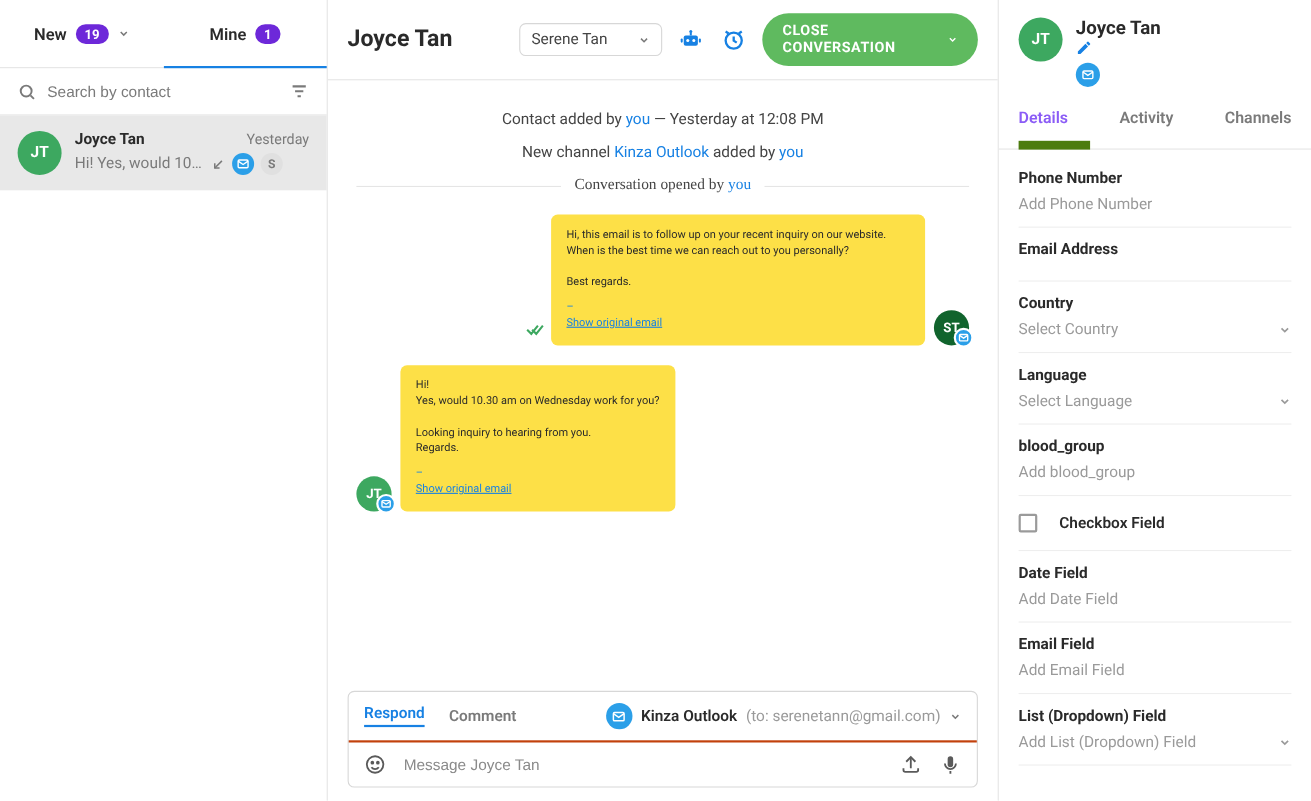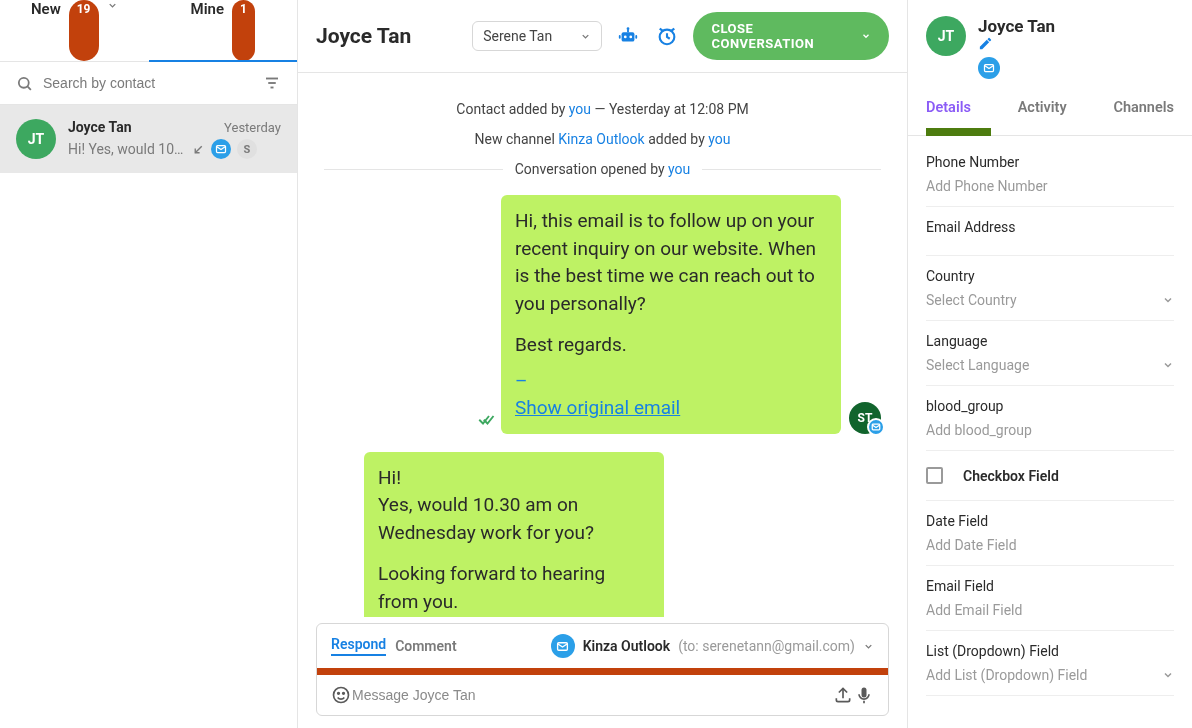--- a/index.html
+++ b/index.html
@@ -2,23 +2,23 @@
 <html><head>
 <meta charset="utf-8">
 <style>
   * { box-sizing: border-box; margin: 0; padding: 0; }
   body { font-family: -apple-system, BlinkMacSystemFont, "Segoe UI", Roboto, Helvetica, Arial, sans-serif; color:#2a2a2a; font-size:14px; background:#fff; }
   .app { display:flex; width:1192px; height:728px; }
 
   
   .left { width:298px; border-right:1px solid #e5e5e5; display:flex; flex-direction:column; }
   .tabs { display:flex; height:62px; position:relative; border-bottom:1px solid #e5e5e5;}
-  .tab { flex:1; display:flex; justify-content:center; gap:8px; font-weight:600; cursor:pointer; position:relative;}
+  .tab { flex:1; display:flex; align-items:center; justify-content:center; gap:8px; font-weight:600; cursor:pointer; position:relative;}
   .tab .label { font-size:15px;}
-  .badge { background:#c2410c; color:#fff; font-size:12px; font-weight:700; border-radius:20px; padding:2px 8px; min-width:22px; text-align:center; display:inline-block;}
+  .badge { background:#6d28d9; color:#fff; font-size:12px; font-weight:700; border-radius:20px; padding:2px 8px; min-width:22px; text-align:center; display:inline-block;}
   .chev-small { color:#7a7a7a; }
   .tab.active::after { content:""; position:absolute; bottom:-1px; left:0; right:0; height:2px; background:#1781e3;}
 
   .search-row { display:flex; align-items:center; padding:12px 16px; border-bottom:1px solid #e5e5e5; color:#7a7a7a; gap:10px;}
   .search-row input { border:none; outline:none; flex:1; font-size:14px; color:#2a2a2a; }
   .search-row input::placeholder { color:#7a7a7a; }
   .filter-icon { color:#7a7a7a; }
 
   .contact-item { display:flex; gap:12px; padding:14px 16px; background:#e8e8e8; cursor:pointer;}
   .avatar { width:40px;height:40px;border-radius:50%; background:#3da860; color:#fff; font-weight:700; display:flex; align-items:center; justify-content:center; font-size:14px;}
@@ -40,62 +40,62 @@
   .conv-title { font-size:21px; font-weight:700; flex-basis:150px;}
   .assignee { border:1px solid #d7d7d7; border-radius:6px; padding:6px 10px; display:flex; align-items:center; gap:8px; color:#444; font-size:14px; min-width:130px; cursor:pointer;}
   .assignee .chev { margin-left:auto; color:#7a7a7a;}
   .header-icon { color:#1781e3; width:26px; height:26px; display:flex; align-items:center; justify-content:center; cursor:pointer;}
   .close-btn { margin-left:auto; background:#5fba5f; color:#fff; border-radius:24px; padding:9px 18px; font-weight:700; font-size:13px; letter-spacing:0.5px; display:flex; align-items:center; gap:10px; cursor:pointer;}
   .close-btn .chev { font-size:11px;}
 
   .conv-body { flex:1; overflow:auto; padding:22px 26px 10px;}
   .sys-line { text-align:center; font-size:14px; color:#444; margin:6px 0 14px;}
   .sys-line .link { color:#1781e3; cursor:pointer;}
-  .divider-line { display:flex; align-items:center; gap:12px; margin:8px 0 18px;}
+  .divider-line { display:flex; align-items:center; gap:12px; margin:8px 0 18px;font-family:Liberation Serif, serif;}
   .divider-line::before, .divider-line::after { content:""; flex:1; height:1px; background:#e5e5e5;}
   .divider-line .txt { color:#444; font-size:14px;}
 
   .msg-row { display:flex; align-items:flex-end; margin-bottom:18px; }
   .msg-row.out { justify-content:flex-end;}
-  .bubble { background:#bef264; border-radius:6px; padding:12px 14px; max-width:340px; font-size:19px; line-height:1.45;}
+  .bubble { background:#fde047; border-radius:6px; padding:12px 14px; max-width:340px; font-size:10px; line-height:1.45;}
   .bubble .show-link { color:#1781e3; text-decoration:underline; cursor:pointer; display:inline-block; margin-top:0;}
   .bubble .dash { color:#1781e3; display:block; margin-top:8px;}
   .msg-row.out .tick { color:#3da860; margin-right:6px; align-self:flex-end; margin-bottom:6px;}
   .msg-row.out .avatar-wrap { margin-left:8px; position:relative;}
   .msg-row.in .avatar-wrap { margin-right:8px; position:relative;}
   .avatar-wrap .mini-ch { position:absolute; bottom:-2px; right:-4px; width:18px;height:18px; border-radius:50%; background:#2b9fe8; border:2px solid #fff; display:flex; align-items:center; justify-content:center;}
 
   .composer { border:1px solid #d7d7d7; border-radius:6px; margin:6px 18px 12px; }
-  .composer-tabs { display:flex; align-items:center; padding:10px 14px; gap:9px; border-bottom:7px solid #c2410c;}
+  .composer-tabs { display:flex; align-items:center; padding:10px 14px; gap:22px; border-bottom:2px solid #c2410c;}
   .c-tab { color:#7a7a7a; cursor:pointer; font-weight:600; font-size:14px;}
   .c-tab.active { color:#1781e3; border-bottom:2px solid #1781e3; padding-bottom:2px;}
   .channel-pill { margin-left:auto; display:flex; align-items:center; gap:8px; cursor:pointer;}
   .channel-pill .chev { color:#7a7a7a;}
-  .composer-input-row { display:flex; align-items:center; padding:10px 14px; gap:1px;}
+  .composer-input-row { display:flex; align-items:center; padding:10px 14px; gap:16px;}
   .composer-input-row input { border:none; outline:none; flex:1; font-size:14px;}
   .composer-input-row input::placeholder{ color:#8a8a8a;}
   .c-icon { color:#5a5a5a; cursor:pointer;}
 
   
   .right { width:284px; display:flex; flex-direction:column;}
   .r-header { padding:16px 18px 8px; display:flex; align-items:flex-start; gap:12px;}
   .r-header .avatar { width:40px;height:40px;}
   .r-header .name { font-weight:700; font-size:17px;}
   .pencil { color:#1781e3; cursor:pointer; margin-left:6px;}
   .ch-badge { width:22px;height:22px;border-radius:50%; background:#2b9fe8; display:inline-flex; align-items:center; justify-content:center; margin-top:6px;}
 
   .r-tabs { display:flex; border-bottom:1px solid #e5e5e5; padding:0 18px;}
   .r-tab { flex:1 0 auto; text-align:center; font-size:14.5px; font-weight:600; padding:12px 0; cursor:pointer; color:#7a7a7a;}
   .r-tab:first-child{ text-align:left; flex:0 0 auto; padding-right:20px;}
   .r-tab:last-child{ text-align:center; flex:0 0 auto; padding-left:20px;}
   .r-tab.active { color:#8b5cf6; border-bottom:8px solid #4d7c0f; margin-bottom:-1px;}
 
   .fields { padding:6px 18px; overflow:auto; flex:1;}
   .field { padding:12px 0; border-bottom:1px solid #eee;}
-  .field .lbl { font-size:14px; font-weight:400; margin-bottom:8px; color:#2a2a2a;}
+  .field .lbl { font-size:14px; font-weight:700; margin-bottom:8px; color:#2a2a2a;}
   .field .val { color:#9a9a9a; font-size:14px;}
   .field .val.filled { color:#2a2a2a;}
   .field .sel { display:flex; align-items:center; justify-content:space-between; color:#9a9a9a; cursor:pointer;}
   .checkbox-row { display:flex; align-items:center; gap:20px; padding:16px 0; border-bottom:1px solid #eee;}
   .checkbox-row .box { width:17px;height:17px; border:2px solid #9a9a9a; border-radius:2px; cursor:pointer;}
   .checkbox-row .lbl { font-weight:600;}
 
   svg { display:block; }
 </style>
 </head>
@@ -243,21 +243,21 @@
           <span class="mini-ch">
             <svg width="10" height="10" viewBox="0 0 24 24" fill="none" stroke="#fff" stroke-width="3">
                 <rect x="3" y="5" width="18" height="14" rx="2"></rect>
                 <polyline points="3 7 12 13 21 7"></polyline>
               </svg>
           </span>
         </div>
         <div class="bubble" style="max-width:300px">
           <div>Hi!</div>
           <div>Yes, would 10.30 am on Wednesday work for you?</div>
-          <div style="margin-top:14px">Looking forward to hearing from you.</div>
+          <div style="margin-top:14px">Looking inquiry to hearing from you.</div>
           <div>Regards.</div>
           <span class="dash">–</span>
           <span class="show-link">Show original email</span>
         </div>
       </div>
     </div>
 
     <div class="composer">
       <div class="composer-tabs">
         <span class="c-tab active">Respond</span>

